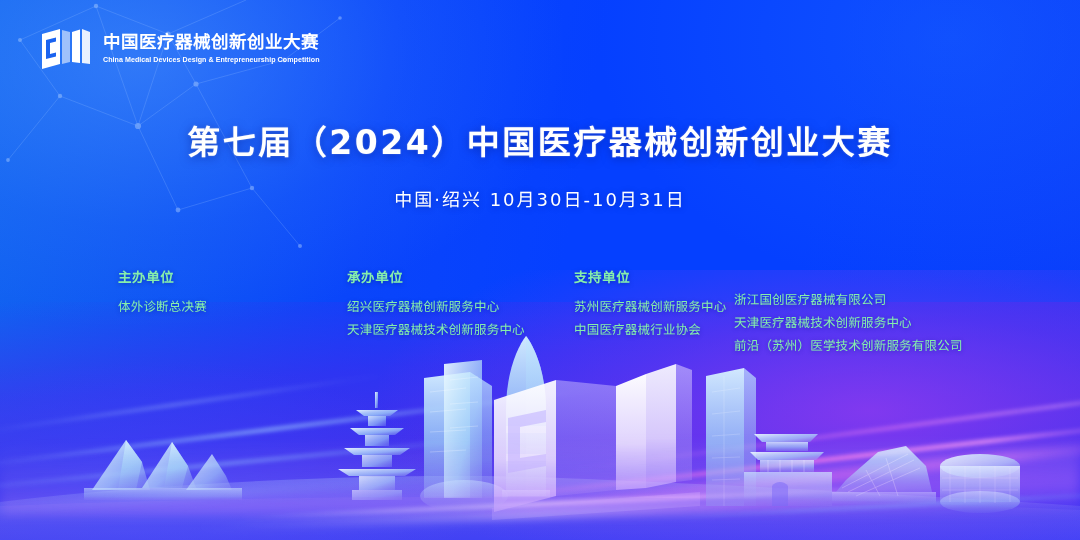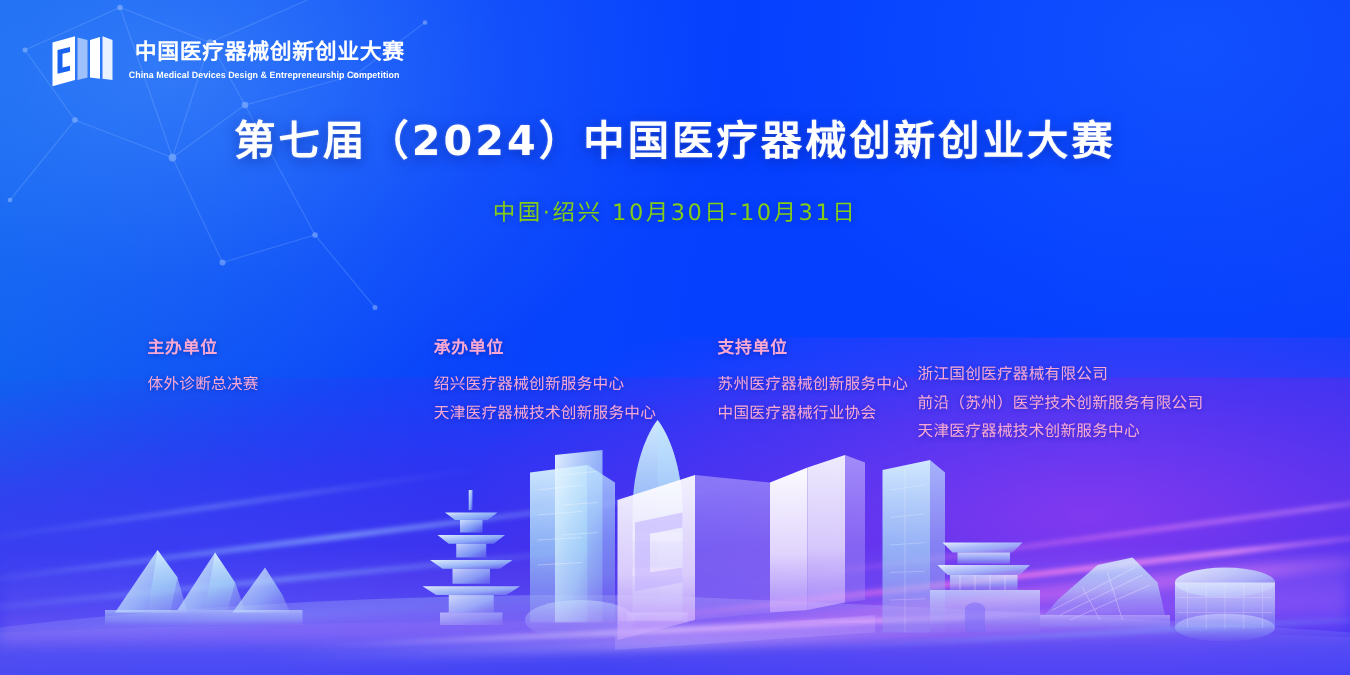--- a/index.html
+++ b/index.html
@@ -44,51 +44,51 @@
   .streaks{position:absolute;inset:0;overflow:hidden;}
   .streak{position:absolute;height:2px;border-radius:50%;filter:blur(.6px);}
   .streak.blur2{filter:blur(2.2px);}
   .streak.blur4{filter:blur(4.5px);}
 
   
   .logo-wrap{
     position:absolute;left:40px;top:26px;display:flex;align-items:center;gap:11px;
   }
   .logo-mark{width:52px;height:45px;flex:0 0 auto;}
-  .logo-text{display:flex;flex-direction:column;justify-content:center;align-items:center;}
+  .logo-text{display:flex;flex-direction:column;justify-content:center;}
   .logo-cn{
     font-size:17.5px;font-weight:bold;color:#ffffff;letter-spacing:.5px;line-height:1.12;
     white-space:nowrap;font-family:"DejaVu Sans","Liberation Sans",sans-serif;
   }
   .logo-en{
     font-size:7.4px;color:#ffffff;letter-spacing:.05px;line-height:1.25;margin-top:2px;
     white-space:nowrap;font-weight:bold;transform:scaleX(.96);transform-origin:left center;
   }
 
   
-  .title-block{position:absolute;left:0;right:0;top:90px;text-align:center;}
+  .title-block{position:absolute;left:0;right:0;top:120px;text-align:center;}
   .title-l1,.title-l2{
     color:#ffffff;font-weight:bold;
     font-family:"DejaVu Sans","Liberation Sans",sans-serif;
     letter-spacing:2.5px;
     text-shadow:0 2px 10px rgba(0,25,140,.55),0 0 2px rgba(255,255,255,.35);
     white-space:nowrap;
   }
   .title-l1{font-size:33px;line-height:46px;}
   .title-l2{font-size:33px;line-height:46px;margin-top:6px;}
   .subtitle{
-    margin-top:19px;color:#84cc16;font-size:18px;letter-spacing:2px;
+    margin-top:19px;color:#ffffff;font-size:18px;letter-spacing:2px;
     font-family:"DejaVu Sans","Liberation Sans",sans-serif;
     text-shadow:0 1px 6px rgba(0,25,140,.45);white-space:nowrap;
   }
 
   
   .orgs{
     position:absolute;left:118px;top:266px;width:880px;height:100px;
-    color:#f9a8d4;font-family:Liberation Mono, monospace;
+    color:#86efac;font-family:Liberation Serif, serif;
   }
   .org-col{position:absolute;top:0;}
   .org-col.c1{left:0;}
   .org-col.c2{left:229px;}
   .org-col.c3{left:456px;}
   .org-col.c4{left:616px;}
   .org-head{
     font-size:13.5px;font-weight:bold;letter-spacing:.6px;margin-bottom:10px;
     text-shadow:0 1px 4px rgba(0,25,140,.5);white-space:nowrap;
   }
@@ -359,19 +359,19 @@
 
     <div class="org-col c3">
       <div class="org-head">支持单位</div>
       <div class="org-item">苏州医疗器械创新服务中心</div>
       <div class="org-item">中国医疗器械行业协会</div>
     </div>
 
     <div class="org-col c4">
       <div class="org-spacer"></div>
       <div class="org-item">浙江国创医疗器械有限公司</div>
+      <div class="org-item">天津医疗器械技术创新服务中心</div>
       <div class="org-item">前沿（苏州）医学技术创新服务有限公司</div>
-      <div class="org-item">天津医疗器械技术创新服务中心</div>
     </div>
 
   </div>
 
 </div>
 
 </body></html>

